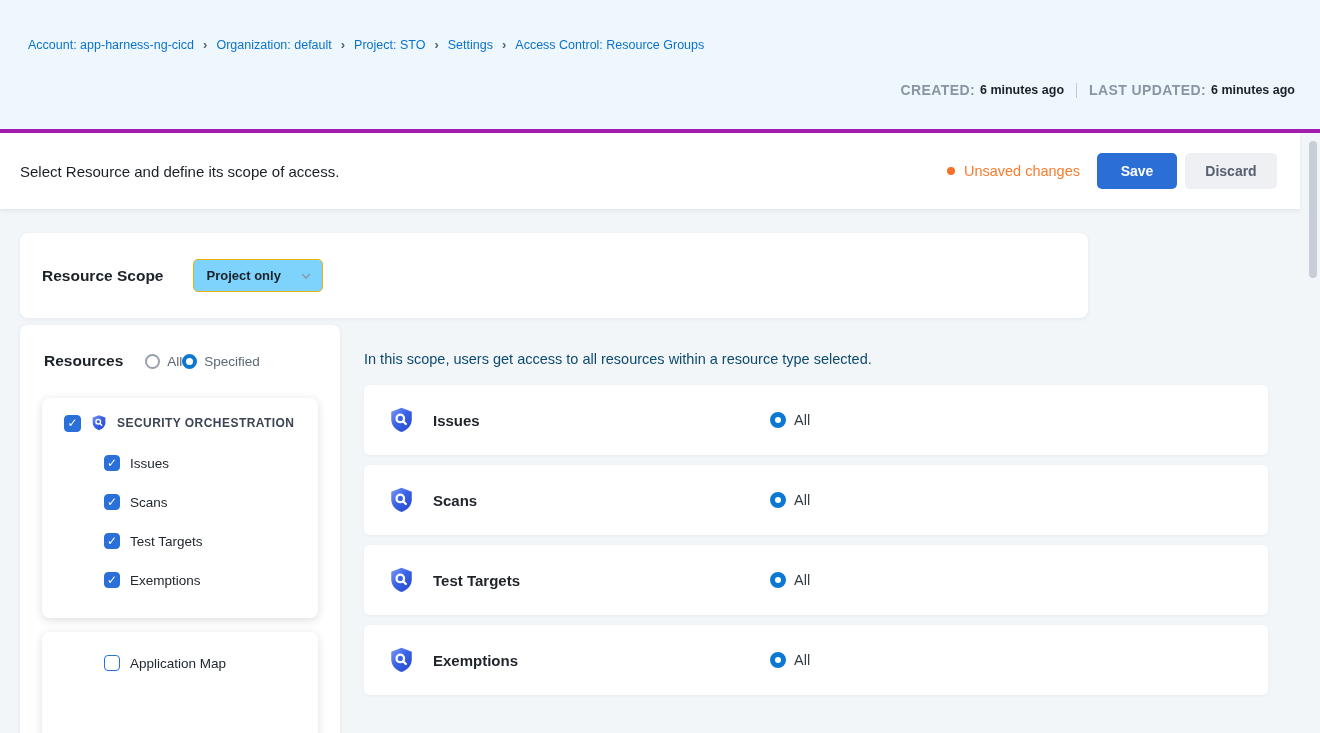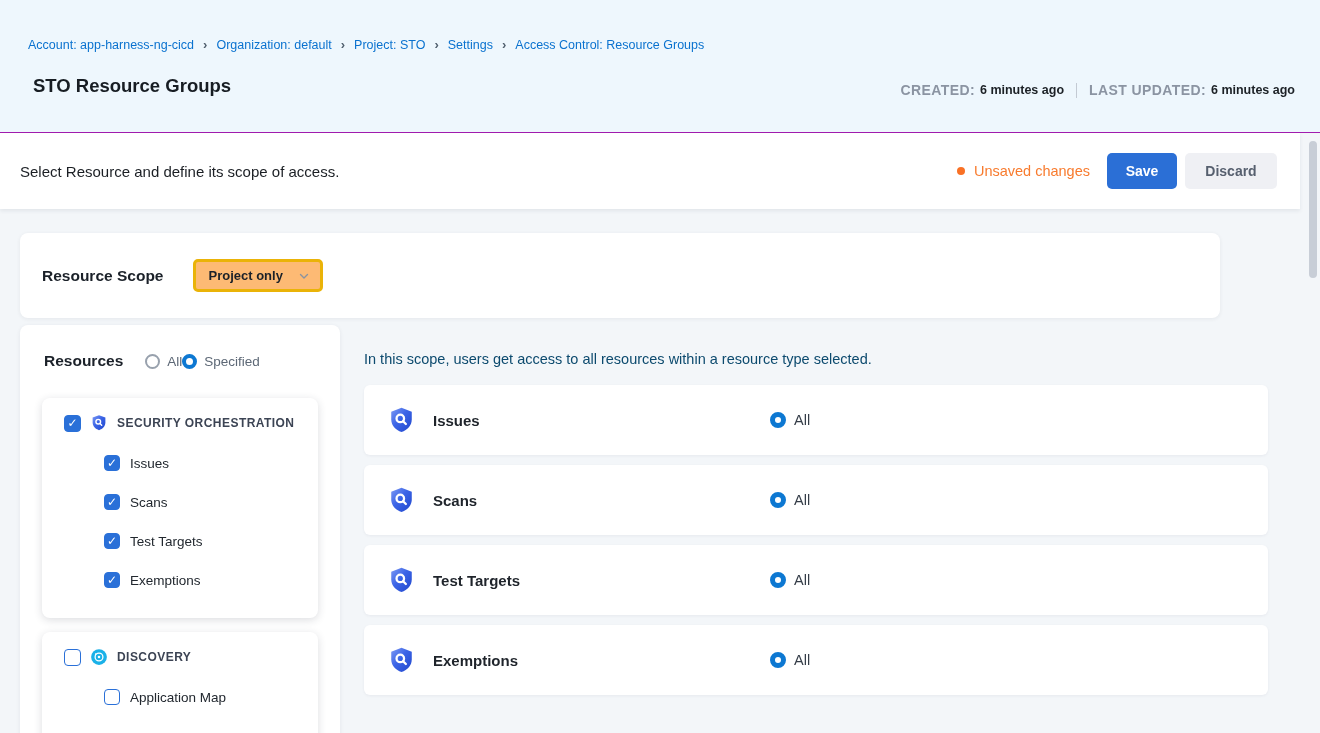--- a/index.html
+++ b/index.html
@@ -4,49 +4,49 @@
 <style>
   * { margin:0; padding:0; box-sizing:border-box; }
   html,body { width:1320px; height:733px; }
   body {
     position:relative; overflow:hidden;
     font-family:"Liberation Sans","DejaVu Sans",sans-serif;
     background:#f3f6f9; color:#1c2126;
   }
   
   .header { position:absolute; left:0; top:0; width:1320px; height:133px;
-    background:#eef7fd; border-bottom:1px solid #a21caf; }
+    background:#eef7fd; border-bottom:4px solid #a21caf; }
   .breadcrumb { position:absolute; left:28px; top:37px; font-size:12.5px; display:flex; align-items:center; }
   .crumb { color:#0a72cf; text-decoration:none; cursor:pointer; }
   .crumb-sep { color:#51606e; font-size:13px; padding:0 9px; font-weight:700; }
   .page-title { position:absolute; left:33px; top:75px; font-size:18.5px; font-weight:700; color:#171d23; }
   .meta { position:absolute; right:25px; top:82px; display:flex; align-items:center; font-size:12.5px; }
   .meta-label { color:#8b94a2; font-size:14px; font-weight:600; letter-spacing:.4px; margin-right:5px; }
   .meta-value { color:#1c2126; font-weight:600; }
   .meta-div { width:1px; height:15px; background:#c3cad3; margin:0 12px; }
   
   .toolbar { position:absolute; left:0; top:133px; width:1300px; height:76px; background:#fff;
     box-shadow:0 2px 4px rgba(30,40,60,.08); display:flex; align-items:center; }
   .toolbar-desc { margin-left:20px; font-size:15px; color:#1b1f24; }
   .toolbar-right { margin-left:auto; margin-right:23px; display:flex; align-items:center; }
   .unsaved-dot { width:8px; height:8px; border-radius:50%; background:#f97125; margin-right:9px; }
   .unsaved-text { color:#f87b2e; font-size:14.5px; }
   .btn { height:36px; border:none; border-radius:5px; font-size:14px; font-weight:700; cursor:pointer;
     font-family:inherit; }
-  .btn-save { margin-left:17px; width:70px; background:#2b6fd6; color:#fff; }
+  .btn-save { margin-left:17px; width:80px; background:#2b6fd6; color:#fff; }
   .btn-discard { margin-left:8px; width:92px; background:#eff0f4; color:#565f6e; }
   
   .scroll-thumb { position:absolute; left:1309px; top:141px; width:8px; height:137px;
     border-radius:4px; background:#c8ced7; }
   
-  .scope-card { position:absolute; left:20px; top:233px; width:1200px; height:85px; background:#fff;
+  .scope-card { position:absolute; left:20px; top:233px; width:1068px; height:85px; background:#fff;
     border-radius:8px; box-shadow:0 1px 4px rgba(40,41,61,.07); display:flex; align-items:center; }
   .scope-label { margin-left:22px; font-size:15.5px; font-weight:700; color:#1b2129; }
-  .scope-select { margin-left:30px; width:130px; height:33px; border:3px solid #eab308; border-radius:5px;
-    background:#fdba74; display:flex; align-items:center; padding:0 10px 0 12px; cursor:pointer; }
+  .scope-select { margin-left:30px; width:130px; height:33px; border:1px solid #eab308; border-radius:5px;
+    background:#7dd3fc; display:flex; align-items:center; padding:0 10px 0 12px; cursor:pointer; }
   .scope-select-value { font-size:13px; font-weight:600; color:#1b2129; }
   .chev { margin-left:auto; color:#8a93a0; }
   
   .resources-card { position:absolute; left:20px; top:325px; width:320px; height:450px; background:#fff;
     border-radius:8px; box-shadow:0 1px 4px rgba(40,41,61,.08); }
   .resources-head { display:flex; padding:0 24px; margin-top:27px; }
   .resources-title { font-size:15.5px; font-weight:700; color:#1b2129; }
   .radio { width:15px; height:15px; border-radius:50%; background:#fff; border:2px solid #98a1ad; flex:none; cursor:pointer; }
   .radio.selected { border:4.5px solid #0d78d2; }
   .radio-lbl { font-size:13.5px; color:#5d6876; margin-left:7px; }
@@ -98,21 +98,20 @@
     <a class="crumb">Account: app-harness-ng-cicd</a>
     <span class="crumb-sep">›</span>
     <a class="crumb">Organization: default</a>
     <span class="crumb-sep">›</span>
     <a class="crumb">Project: STO</a>
     <span class="crumb-sep">›</span>
     <a class="crumb">Settings</a>
     <span class="crumb-sep">›</span>
     <a class="crumb">Access Control: Resource Groups</a>
   </div>
-  <div class="page-title">STO Resource Groups</div>
   <div class="meta">
     <span class="meta-label">CREATED:</span>
     <span class="meta-value">6 minutes ago</span>
     <span class="meta-div"></span>
     <span class="meta-label">LAST UPDATED:</span>
     <span class="meta-value">6 minutes ago</span>
   </div>
 </div>
 
 <div class="toolbar">
@@ -176,32 +175,20 @@
       <span class="cb checked"></span>
       <span class="item-lbl">Test Targets</span>
     </div>
     <div class="group-item">
       <span class="cb checked"></span>
       <span class="item-lbl">Exemptions</span>
     </div>
   </div>
 
   <div class="group-card g2">
-    <div class="group-head">
-      <span class="cb"></span>
-      <span class="group-icon">
-        <svg width="18" height="18" viewBox="0 0 24 24">
-            <circle cx="12" cy="12" r="10.5" fill="#1ab1e8"></circle>
-            <circle cx="12" cy="12" r="5.2" fill="none" stroke="#fff" stroke-width="1.7"></circle>
-            <circle cx="12" cy="12" r="1.7" fill="#fff"></circle>
-            <circle cx="7.6" cy="8.2" r="1.1" fill="#fff"></circle>
-          </svg>
-      </span>
-      <span class="group-name">DISCOVERY</span>
-    </div>
     <div class="group-item">
       <span class="cb"></span>
       <span class="item-lbl">Application Map</span>
     </div>
   </div>
 </div>
 
 <div class="scope-desc">In this scope, users get access to all resources within a resource type selected.</div>
 
 <div class="rows">

